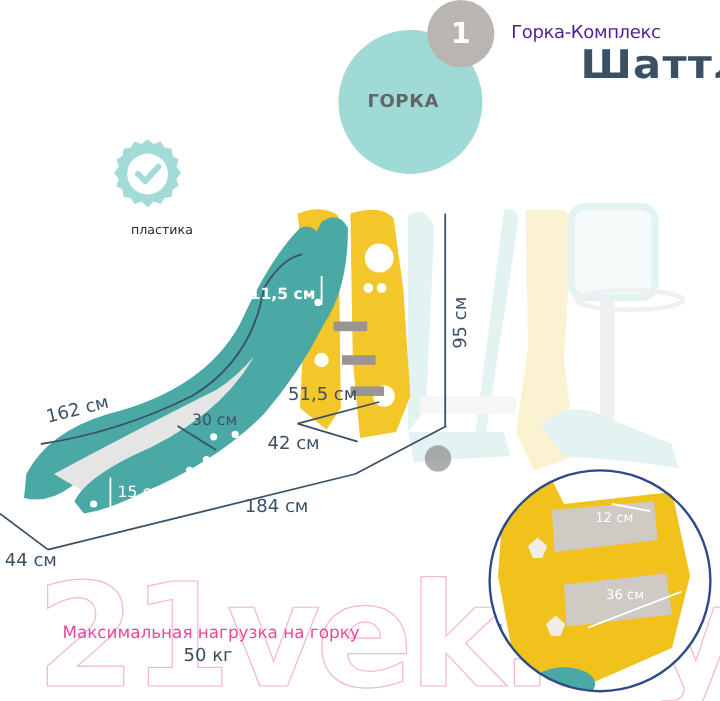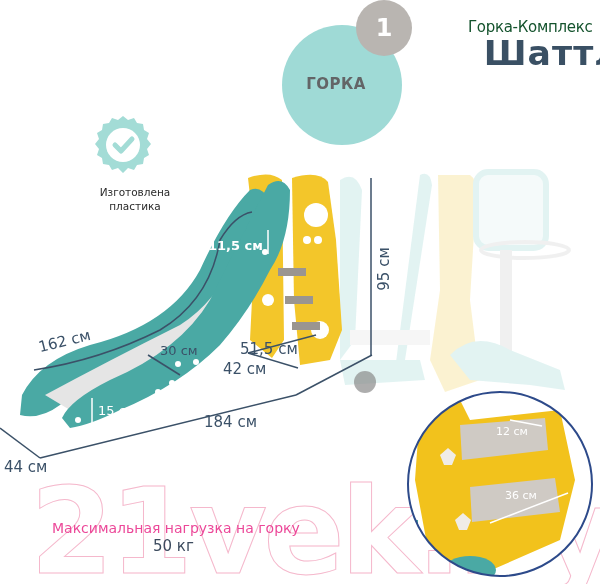--- a/index.html
+++ b/index.html
@@ -1,19 +1,19 @@
 <!DOCTYPE html>
 <html><head>
 <meta charset="utf-8">
 <style>
   * { margin:0; padding:0; box-sizing:border-box; }
   html, body { width:600px; height:584px; background:#ffffff; overflow:hidden; }
   body { position:relative; font-family:"DejaVu Sans", sans-serif; color:#3c4b5e; }
   .abs { position:absolute; }
-  .title-sub { left:468px; top:18px; font-size:15px; color:#14532d; font-family:"DejaVu Sans", sans-serif; letter-spacing:-0.3px; }
+  .title-sub { left:426px; top:18px; font-size:15px; color:#4c1d95; font-family:"DejaVu Sans", sans-serif; letter-spacing:-0.3px; }
   .title-main { left:487px; top:34px; font-size:33px; font-weight:bold; color:#3a5064; font-family:"DejaVu Sans", sans-serif; letter-spacing:1px; transform:scaleX(1.05); }
   .circle-main { left:282px; top:25px; width:120px; height:120px; border-radius:50%; background:#9fdad6; }
   .circle-num { left:356px; top:0px; width:56px; height:56px; border-radius:50%; background:#b9b5b1; display:flex; align-items:center; justify-content:center; color:#fff; font-weight:bold; font-size:24px; }
   .circle-label { left:282px; top:75px; width:108px; text-align:center; font-weight:bold; color:#636567; font-size:15px; letter-spacing:0.5px; }
   .badge { left:92px; top:114px; width:62px; height:62px; }
   .badge-text { left:80px; top:185px; width:110px; text-align:center; font-size:10.5px; line-height:14px; color:#2a2a2a; }
   .dim { font-size:15px; color:#3b5168; white-space:nowrap; font-family:"DejaVu Sans", sans-serif; }
   .dim.white { color:#ffffff; }
   .load-text { left:52px; top:520px; font-size:14px; color:#ec4899;text-align:right; }
   .load-val { left:153px; top:537px; font-size:15px; font-weight:normal; color:#3c4b5e; }
@@ -32,21 +32,20 @@
 <div class="abs circle-label">ГОРКА</div>
 
 <svg class="abs badge" viewBox="0 0 62 62">
   <g fill="#a3dcd6">
     <path d="M31 2 L36 6 L42 4 L45 9 L51 10 L52 16 L57 19 L55 25 L59 30 L55 35 L57 41 L52 44 L51 50 L45 51 L42 56 L36 54 L31 59 L26 54 L20 56 L17 51 L11 50 L10 44 L5 41 L7 35 L3 30 L7 25 L5 19 L10 16 L11 10 L17 9 L20 4 L26 6 Z"></path>
   </g>
   <circle cx="31" cy="31" r="17" fill="#ffffff"></circle>
   <path d="M23 31 L29 37 L40 25" stroke="#a3dcd6" stroke-width="5" fill="none" stroke-linecap="round" stroke-linejoin="round"></path>
 </svg>
 <div class="abs badge-text">
-  <div>Изготовлена</div>
   <div>пластика</div>
 </div>
 
 <svg class="abs" style="left:0;top:0;" width="600" height="584">
 
   <g opacity="0.45">
     <path d="M340 180 Q355 170 362 190 L355 340 L340 360 Z" fill="#bfe5e3"></path>
     <path d="M420 175 Q430 170 432 185 L405 360 L395 370 Z" fill="#bfe5e3"></path>
     <path d="M438 175 L470 175 Q478 180 476 200 L470 300 L480 380 L445 392 L430 360 L440 290 Z" fill="#f7e49a"></path>
     <rect x="476" y="172" width="70" height="76" rx="12" fill="#e9f6f6" stroke="#bfe5e3" stroke-width="6"></rect>
@@ -118,20 +117,20 @@
   </g>
   <circle cx="500" cy="484" r="92" fill="none" stroke="#2d4a8a" stroke-width="2"></circle>
 </svg>
 
 <div class="abs dim" style="left:38px;top:332px;transform:rotate(-14deg);">162 см</div>
 <div class="abs dim" style="left:204px;top:413px;">184 см</div>
 <div class="abs dim" style="left:4px;top:458px;">44 см</div>
 <div class="abs dim" style="left:160px;top:343px;font-size:13px;">30 см</div>
 <div class="abs dim white" style="left:98px;top:403px;font-size:13px;">15 см</div>
 <div class="abs dim white" style="left:208px;top:238px;font-size:13px;font-weight:bold;">11,5 см</div>
-<div class="abs dim" style="left:240px;top:340px;">51,5 см</div>
+<div class="abs dim" style="left:240px;top:319px;">51,5 см</div>
 <div class="abs dim" style="left:223px;top:360px;">42 см</div>
 <div class="abs dim" style="left:362px;top:260px;transform:rotate(-90deg);">95 см</div>
 <div class="abs dim white" style="left:496px;top:425px;font-size:11px;">12 см</div>
 <div class="abs dim white" style="left:505px;top:489px;font-size:11px;">36 см</div>
 
 <div class="abs load-text">Максимальная нагрузка на горку</div>
 <div class="abs load-val">50 кг</div>
 
 </body></html>

